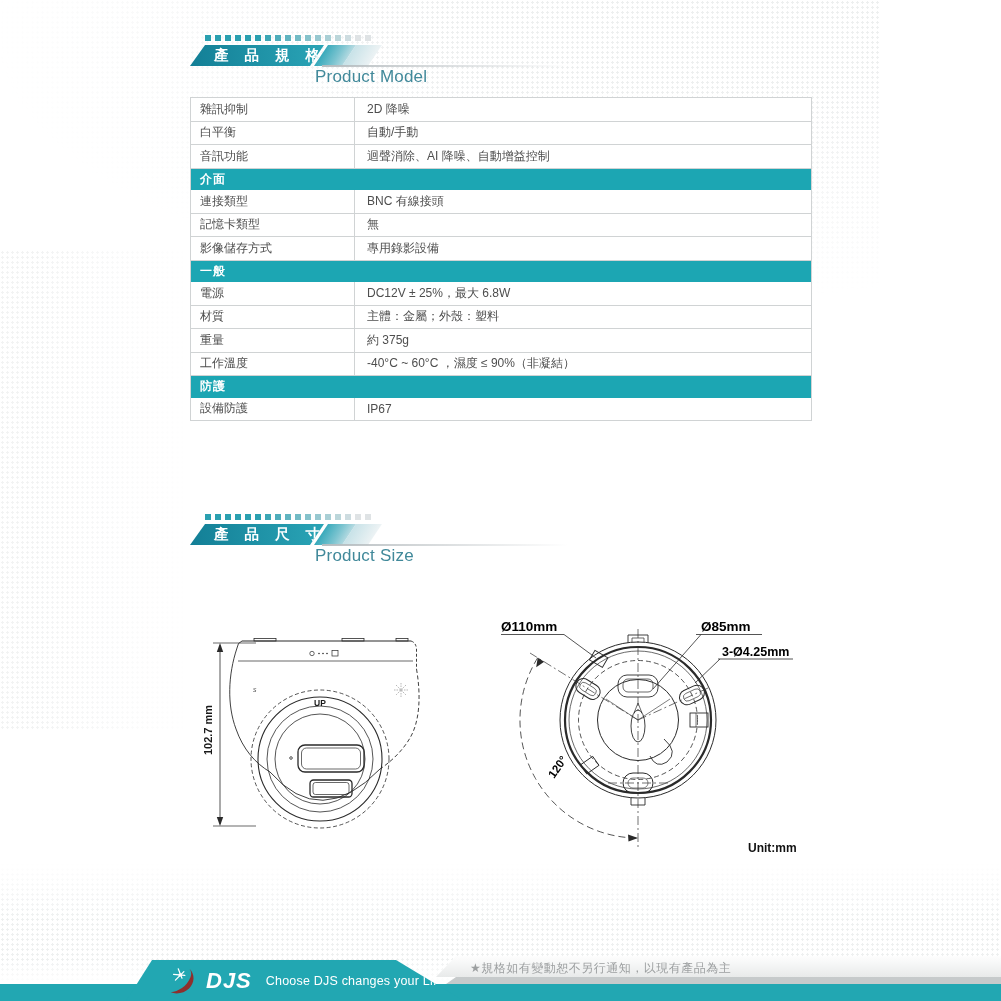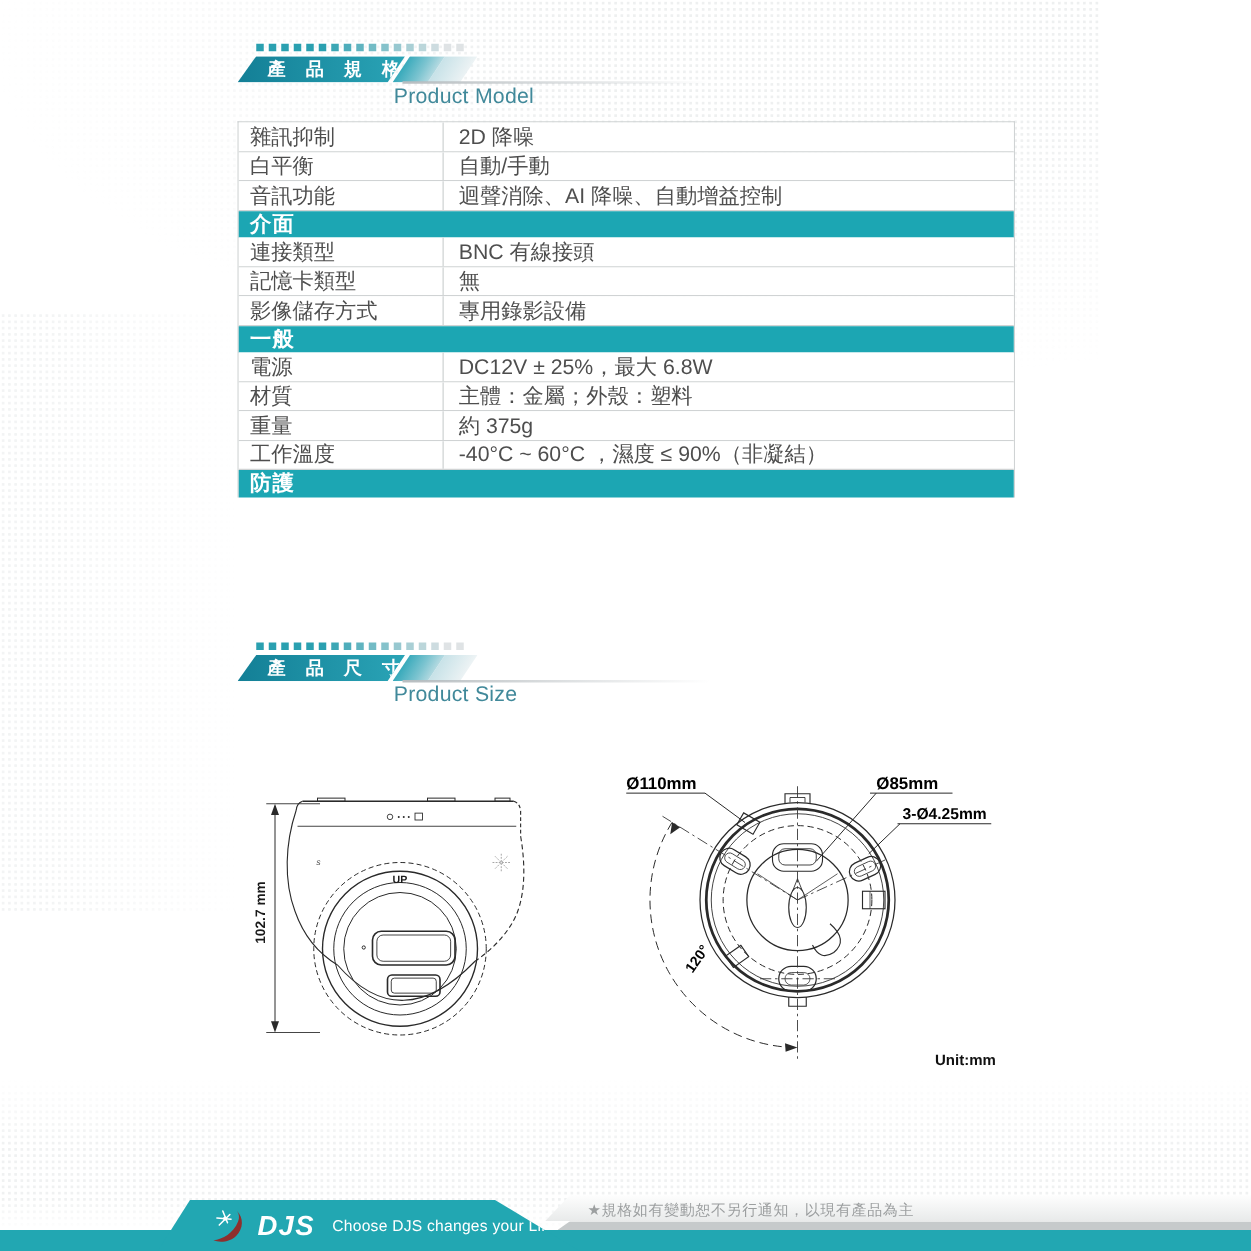--- a/index.html
+++ b/index.html
@@ -50,21 +50,21 @@
   .hline{
     position:absolute;left:132px;top:32px;width:246px;height:1.5px;
     background:linear-gradient(90deg,#b7bdc0,rgba(255,255,255,0));
   }
   .hsub{position:absolute;left:125px;top:34px;font-size:17px;color:#41899a;letter-spacing:.2px;}
 
   
   #spec-table{
     position:absolute;left:190px;top:97px;width:622px;
     border:1px solid #d0d3d4;border-bottom:none;box-sizing:border-box;
-    font-size:17px;color:#4e4e4e;
+    font-size:12px;color:#4e4e4e;
   }
   .trow{display:flex;height:22.5px;border-bottom:1px solid #d0d3d4;background:#fff;}
   .trow .tlabel{
     width:164px;flex:0 0 164px;border-right:1px solid #d0d3d4;
     display:flex;align-items:center;padding-left:9px;box-sizing:border-box;
   }
   .trow .tvalue{flex:1;display:flex;align-items:center;padding-left:12px;box-sizing:border-box;}
   .trow.section{background:#1ca6b3;height:21.5px;border-bottom:none;}
   .trow.section .slabel{
     color:#fff;font-weight:bold;display:flex;align-items:center;
@@ -176,20 +176,24 @@
     <div class="trow">
       <span class="tlabel">重量</span>
       <span class="tvalue">約 375g</span>
     </div>
     <div class="trow">
       <span class="tlabel">工作溫度</span>
       <span class="tvalue">-40°C ~ 60°C ，濕度 ≤ 90%（非凝結）</span>
     </div>
     <div class="trow section">
       <span class="slabel">防護</span>
+    </div>
+    <div class="trow">
+      <span class="tlabel">設備防護</span>
+      <span class="tvalue">IP67</span>
     </div>
   </div>
 
 <div class="sec-header" style="left:190px;top:512px;">
   <div class="dots">
       <span style="background: rgb(42, 160, 176);"></span>
       <span style="background: rgb(42, 160, 176);"></span>
       <span style="background: rgb(42, 160, 176);"></span>
       <span style="background: rgb(42, 160, 176);"></span>
       <span style="background: rgb(42, 160, 176);"></span>

